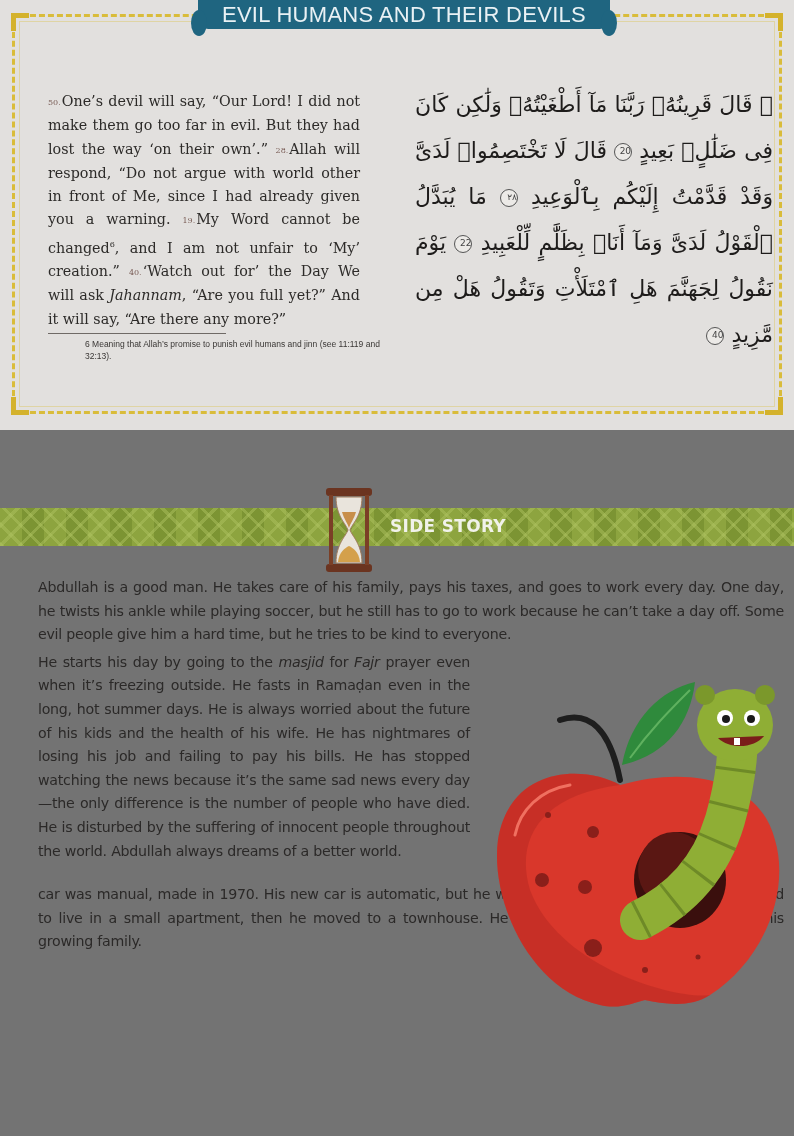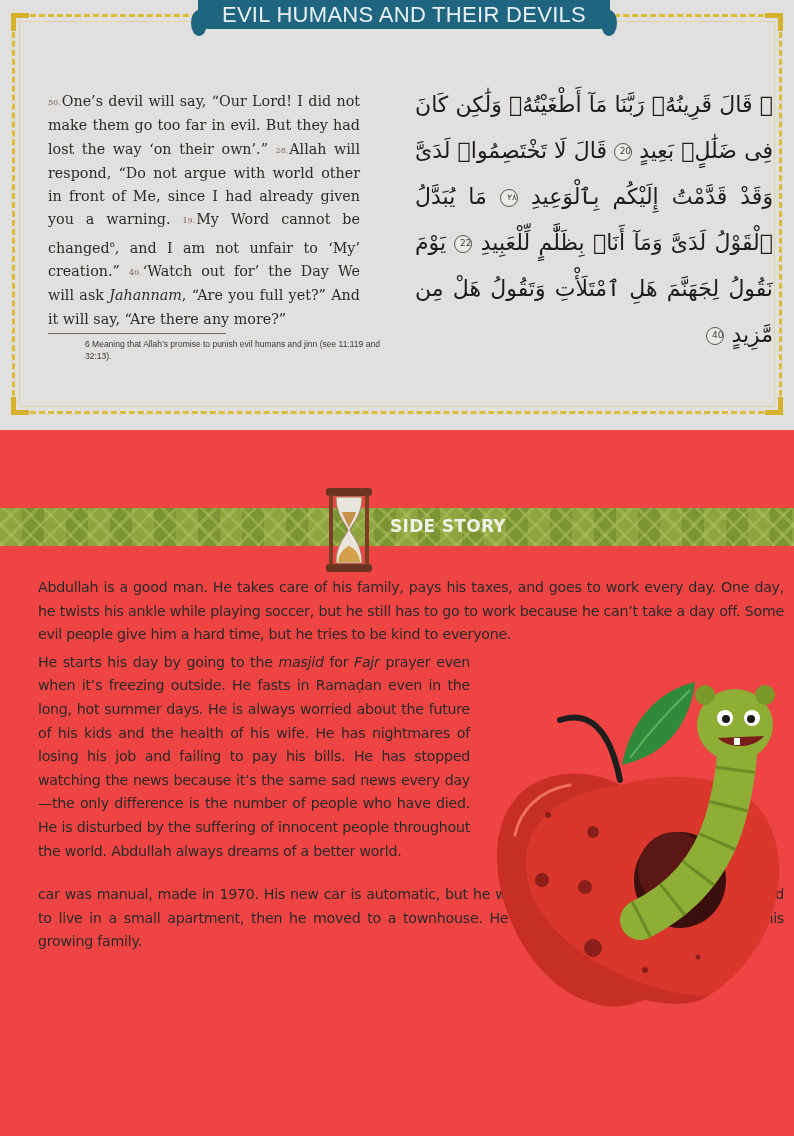--- a/index.html
+++ b/index.html
@@ -76,21 +76,21 @@
   }
   .ayah-mark {
     display: inline-block; width: 18px; height: 18px; border-radius: 50%;
     border: 1.5px solid #555; font-size: 9px; line-height: 15px; text-align: center;
     vertical-align: middle; direction: ltr; color: #444; background: #eceae7;
   }
 
   
   .bottom-page {
     position: absolute; left: 0; top: 430px; width: 794px; height: 706px;
-    background: #ef4444;
+    background: #737373;
   }
   .band {
     position: absolute; left: 0; top: 78px; width: 794px; height: 38px;
     background:
       repeating-linear-gradient(90deg, #8da43f 0 22px, #7c9433 22px 44px);
   }
   .band::after {
     content: ""; position: absolute; inset: 0;
     background:
       repeating-linear-gradient(45deg, rgba(176,196,98,0.45) 0 3px, transparent 3px 14px),

